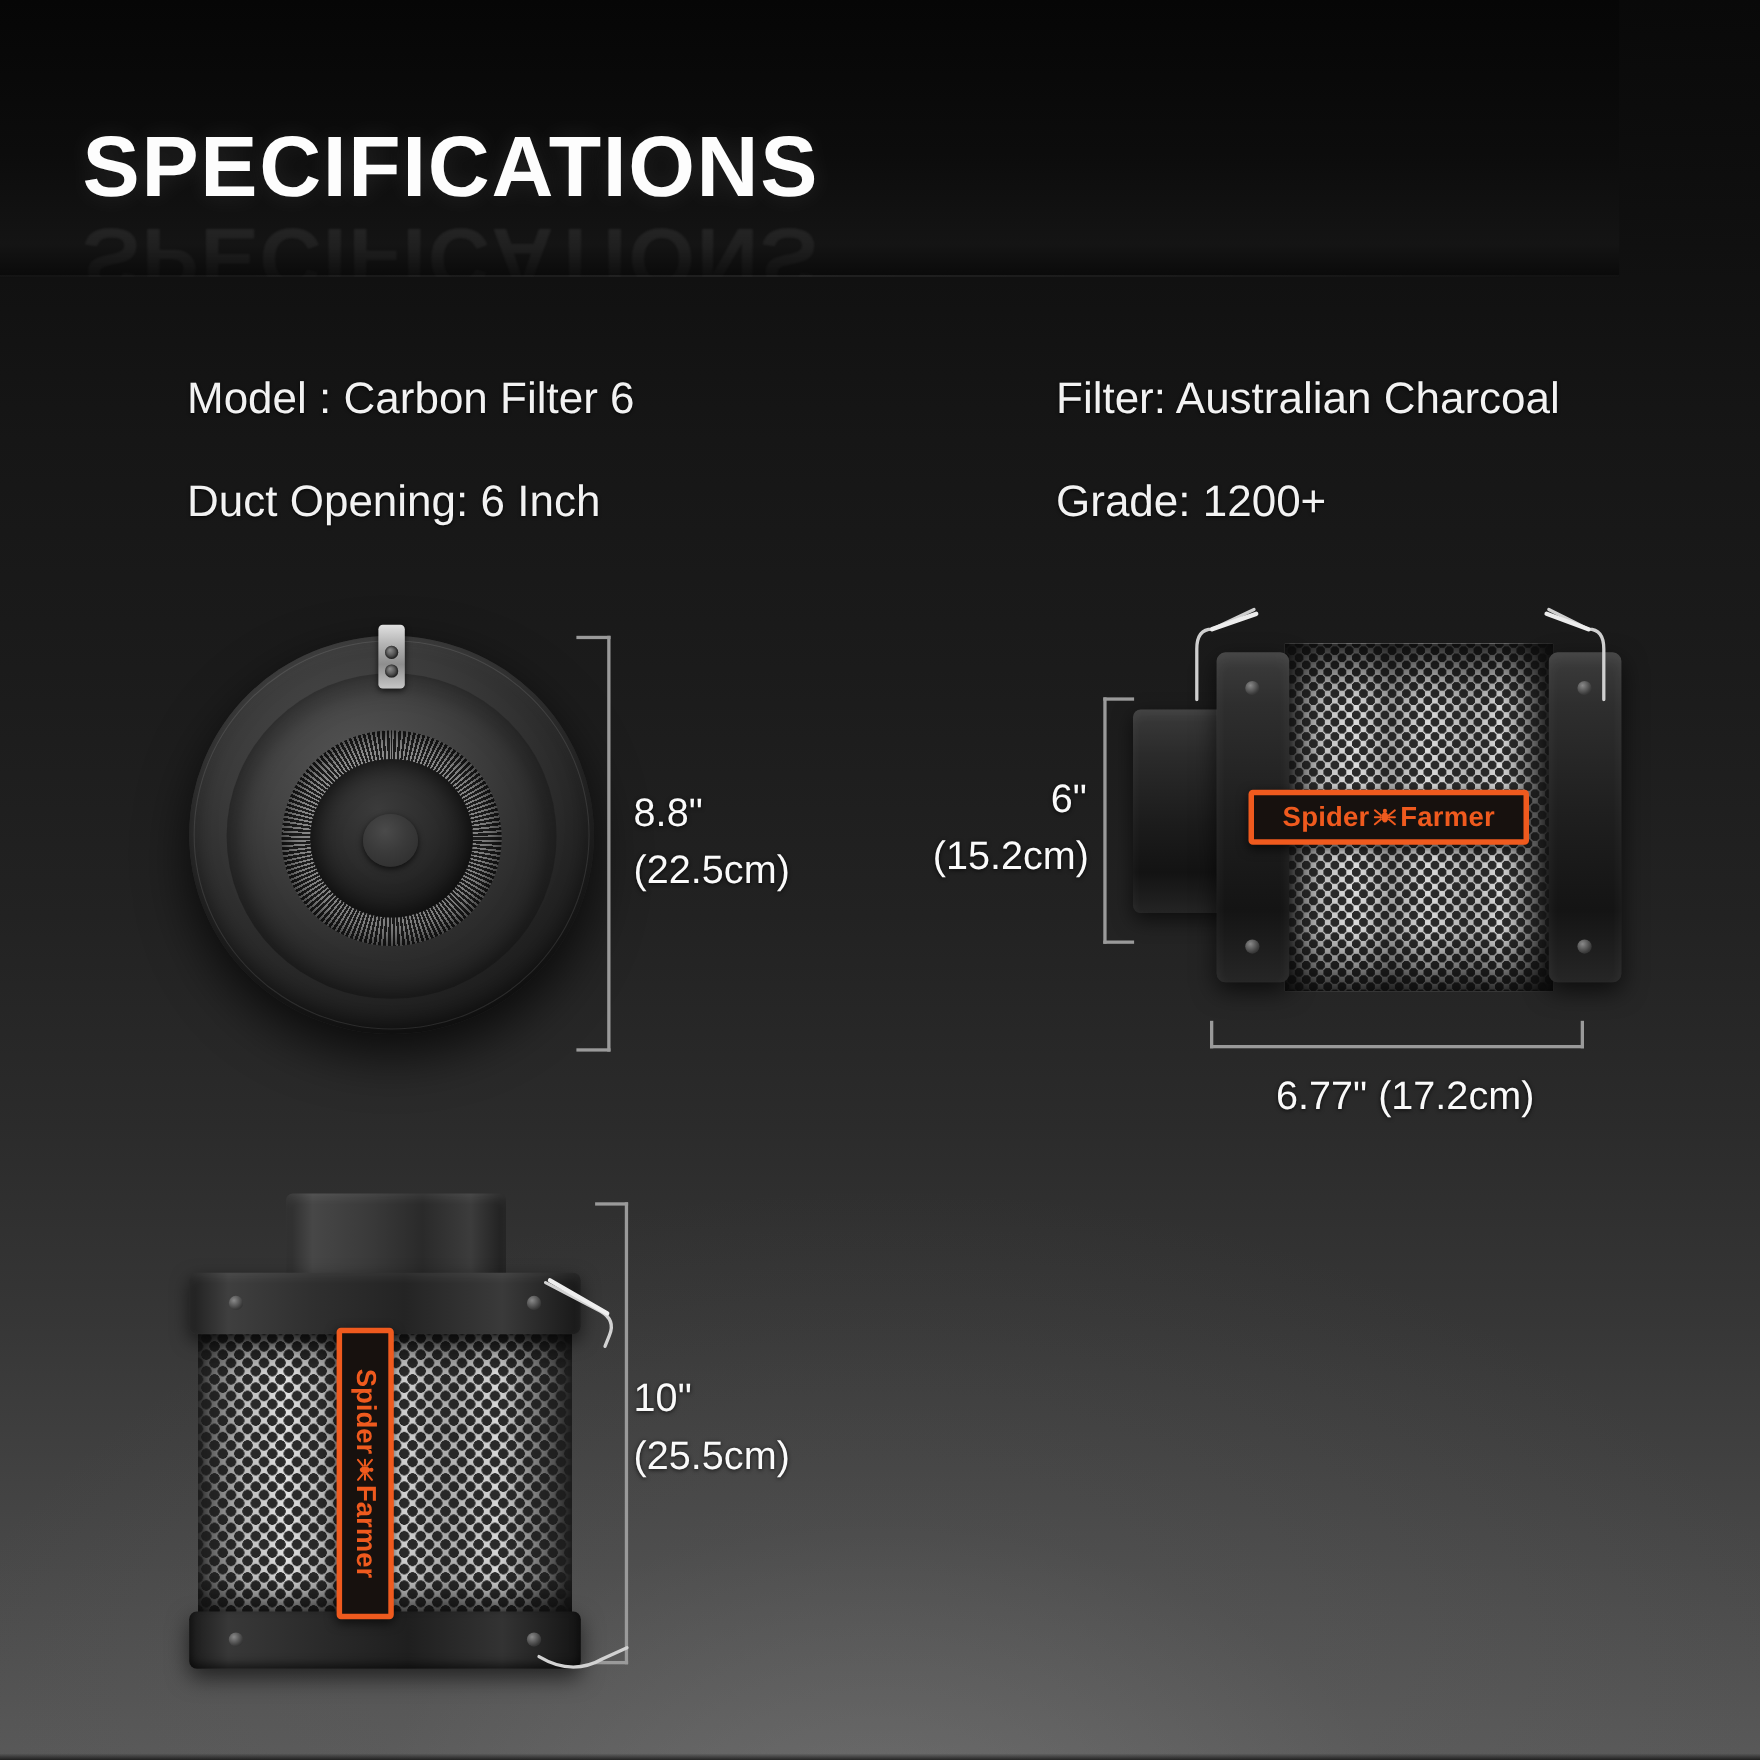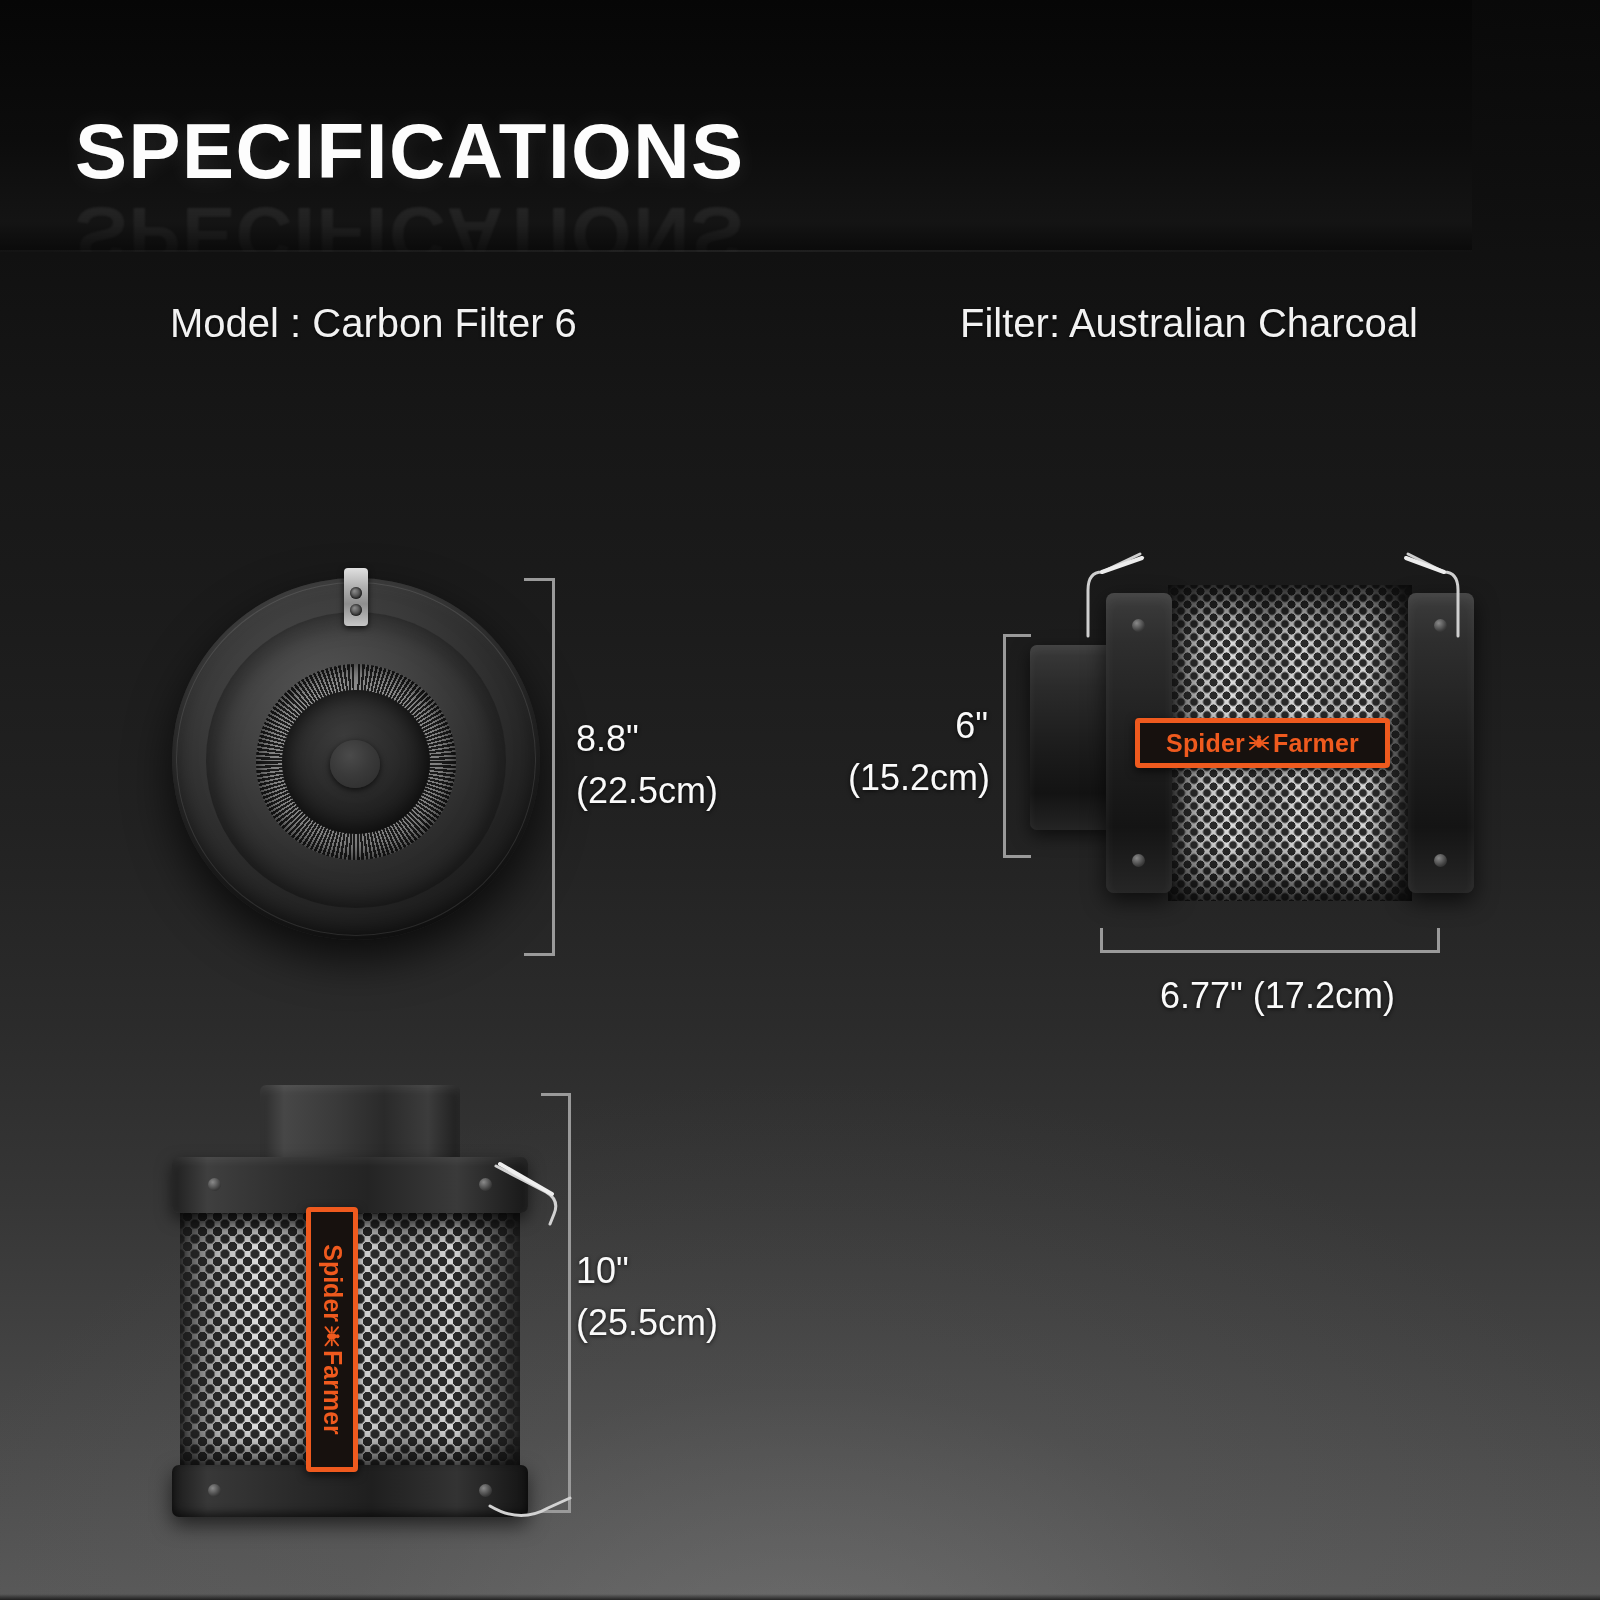--- a/index.html
+++ b/index.html
@@ -63,20 +63,21 @@
   }
 
   
   .spec-col { position:absolute; }
   .spec-col.left  { left:170px; top:296px; }
   .spec-col.right { left:960px; top:296px; }
   .spec-line {
     font-size:40px; color:#f2f2f2; line-height:1.38;
     white-space:nowrap; font-weight:400;
     text-shadow:0 1px 3px rgba(0,0,0,.8);
+    margin-top:39px;
   }
 
   
   .dim-label { position:absolute; color:#fafafa; font-size:36px; line-height:1.45; white-space:nowrap;
                text-shadow:0 1px 4px rgba(0,0,0,.75); }
   .cal-line { position:absolute; background:#9a9a9a; }
 
   
   .prod-top { position:absolute; left:172px; top:568px; width:368px; height:380px; }
   .ring-outer {
@@ -235,24 +236,26 @@
 
 <div id="stage">
 
   <div class="header-band">
     <div class="title">SPECIFICATIONS</div>
     <div class="title-reflection">SPECIFICATIONS</div>
   </div>
 
   <div class="spec-col left">
     <div class="spec-line">Model : Carbon Filter 6</div>
+    <div class="spec-line">Duct Opening: 6 Inch</div>
   </div>
 
   <div class="spec-col right">
     <div class="spec-line">Filter: Australian Charcoal</div>
+    <div class="spec-line">Grade: 1200+</div>
   </div>
 
   <div class="prod-top">
     <div class="ring-outer"></div>
     <div class="ring-mid"></div>
     <div class="ring-mesh"></div>
     <div class="ring-inner"></div>
     <div class="ring-hub"></div>
     <div class="top-bracket">
       <div class="scr a"></div>

